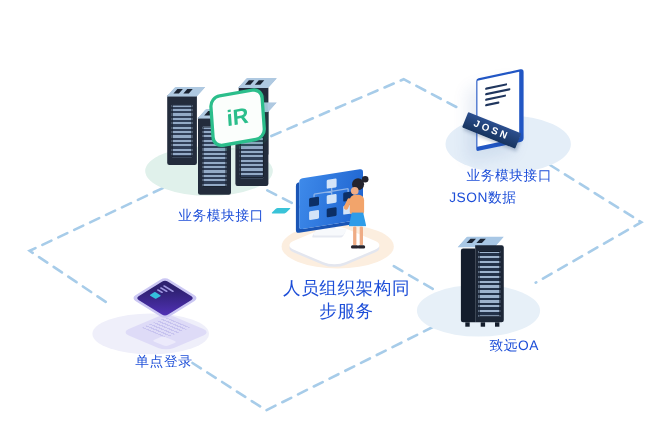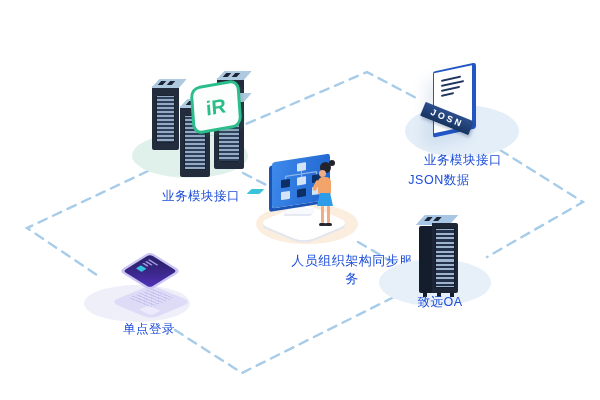--- a/index.html
+++ b/index.html
@@ -173,21 +173,21 @@
       <div class="p-bun"></div>
       <div class="pp p-face"></div>
       <div class="p-arm"></div>
       <div class="p-body"></div>
       <div class="p-skirt"></div>
       <div class="pp p-leg1"></div>
       <div class="pp p-leg2"></div>
       <div class="p-shoe p-shoe1"></div>
       <div class="p-shoe p-shoe2"></div>
     </div>
-    <div class="label" style="left:250px;top:252px;width:130px;font-size:13px;margin-left:37px;">人员组织架构同步服务</div>
+    <div class="label" style="left:250px;top:252px;width:130px;font-size:16px;">人员组织架构同步服务</div>
   </div>
 
   <div>
     <div class="ellipse" style="left:84px;top:285px;width:106px;height:37px;background:#EFEFFA;"></div>
     <div>
       <div class="lap-base">
         <div class="lap-keys"></div>
         <div class="lap-pad"></div>
       </div>
       <div class="lap-screen">
@@ -203,16 +203,16 @@
   </div>
 
   <div>
     <div class="ellipse" style="left:379px;top:259px;width:112px;height:47px;background:#E7F0F8;"></div>
     <div class="oa-tower">
       <div class="oa-left"></div>
       <div class="oa-right">
         <div class="oa-panel"></div>
       </div>
     </div>
-    <div class="label" style="left:390px;top:294px;width:100px;">致远OA</div>
+    <div class="label" style="left:390px;top:306px;width:100px;text-align:right;">致远OA</div>
   </div>
 
 </div>
 
 </body></html>

